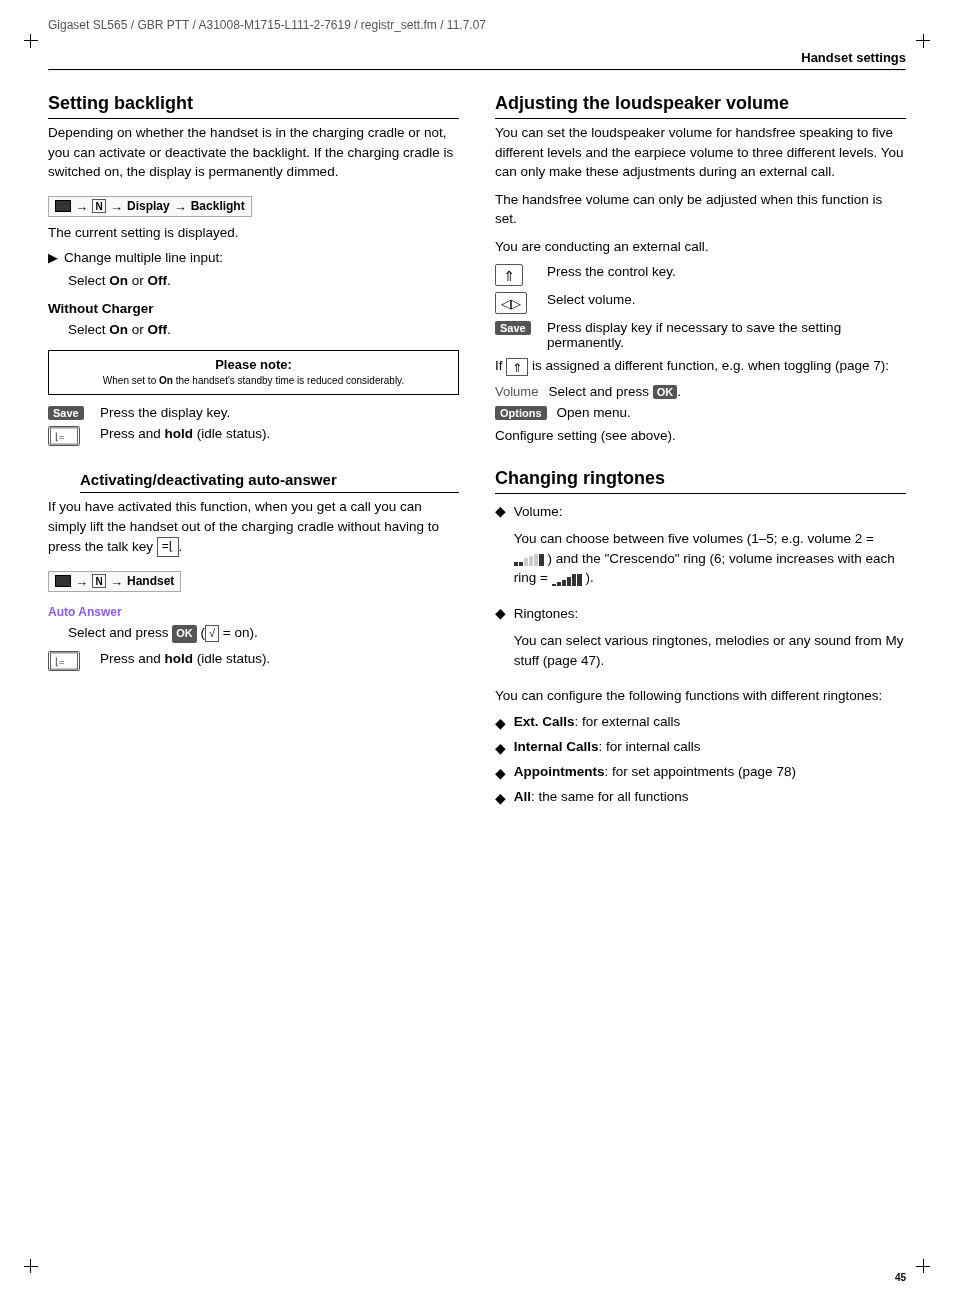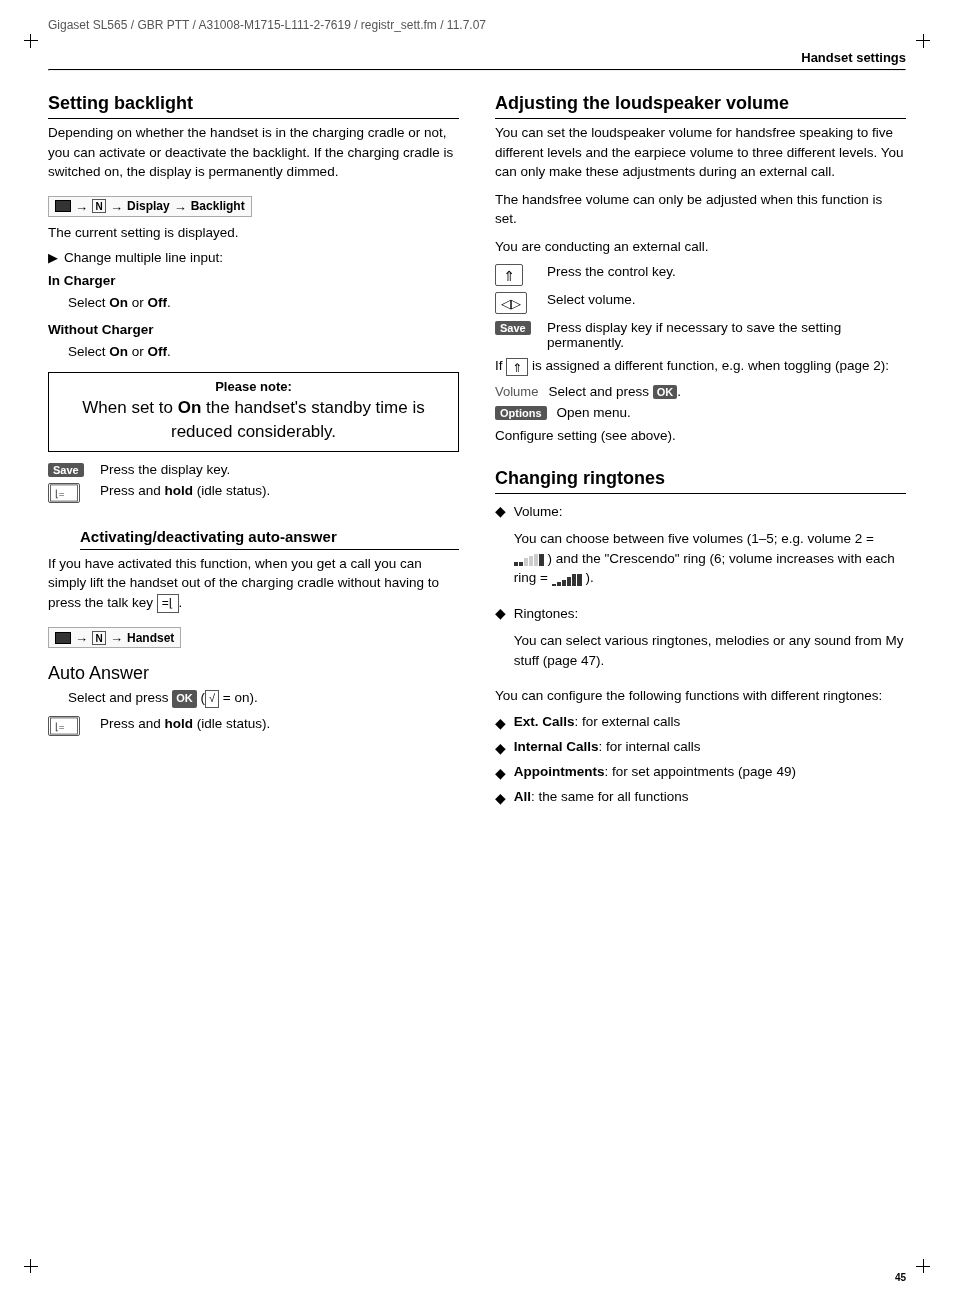--- a/index.html
+++ b/index.html
@@ -121,21 +121,21 @@
       padding: 6px 8px;
       margin: 10px 0;
       text-align: center;
     }
     .note-box .note-title {
       font-weight: bold;
       font-size: 13px;
       margin-bottom: 2px;
     }
     .note-box p {
-      font-size: 17px;
+      font-size: 10px;
       margin: 0;
     }
 
     
     .key-row {
       display: flex;
       align-items: flex-start;
       margin: 6px 0;
       gap: 10px;
     }
@@ -358,21 +358,20 @@
         <span class="bold-label">Backlight</span>
       </div>
 
       <p>The current setting is displayed.</p>
 
       <div class="arrow-item">
         <span class="arrow-sym">▶</span>
         <span>Change multiple line input:</span>
       </div>
 
-      <p class="sub-label">In Charger</p>
       <p class="indented">Select <strong>On</strong> or <strong>Off</strong>.</p>
 
       <p class="sub-label">Without Charger</p>
       <p class="indented">Select <strong>On</strong> or <strong>Off</strong>.</p>
 
       
       <div class="note-box">
         <div class="note-title">Please note:</div>
         <p>When set to <strong>On</strong> the handset's standby time is reduced considerably.</p>
       </div>
@@ -411,21 +410,21 @@
 
       
       <div class="nav-path">
         <span class="menu-icon"></span>
         <span class="arrow">→</span>
         <span class="nav-n-icon">N</span>
         <span class="arrow">→</span>
         <span class="bold-label">Handset</span>
       </div>
 
-      <p class="sub-label" style="font-weight:normal; color:#000000; font-size:18px;">Auto Answer</p>
+      <p class="sub-label" style="font-weight:bold; color:#8b5cf6; font-size:12px;">Auto Answer</p>
 
       
       <div class="indented">
         <p>Select and press <span class="ok-key">OK</span> (<span style="display:inline-block;border:1px solid #555;padding:0 3px;font-size:11px;vertical-align:middle;">√</span> = on).</p>
       </div>
 
       
       <div class="key-row">
         <div class="key-label">
           <div class="phone-icon">
@@ -464,21 +463,21 @@
         <span>Select volume.</span>
       </div>
 
       <div class="key-row">
         <div class="key-label">
           <span class="save-key">Save</span>
         </div>
         <span>Press display key if necessary to save the setting permanently.</span>
       </div>
 
-      <p>If <span style="display:inline-block;width:22px;height:18px;border:1px solid #555;text-align:center;line-height:18px;font-size:12px;vertical-align:middle;">⇑</span> <span>is assigned a different function, e.g. when toggling (page 2):</span></p>
+      <p>If <span style="display:inline-block;width:22px;height:18px;border:1px solid #555;text-align:center;line-height:18px;font-size:12px;vertical-align:middle;">⇑</span> <span>is assigned a different function, e.g. when toggling (page 7):</span></p>
 
       <div class="key-row">
         <div class="key-label">
           <span style="color:#555;font-size:13px;">Volume</span>
         </div>
         <span>Select and press <span class="ok-key">OK</span>.</span>
       </div>
 
       <div class="key-row">
         <div class="key-label">
@@ -537,21 +536,21 @@
       <div class="diamond-item">
         <span class="diamond-sym">◆</span>
         <span><strong>Ext. Calls</strong><span>: for external calls</span></span>
       </div>
       <div class="diamond-item">
         <span class="diamond-sym">◆</span>
         <span><strong>Internal Calls</strong><span>: for internal calls</span></span>
       </div>
       <div class="diamond-item">
         <span class="diamond-sym">◆</span>
-        <span><strong>Appointments</strong><span>: for set appointments (page 49)</span></span>
+        <span><strong>Appointments</strong><span>: for set appointments (page 78)</span></span>
       </div>
       <div class="diamond-item">
         <span class="diamond-sym">◆</span>
         <span><strong>All</strong><span>: the same for all functions</span></span>
       </div>
 
     </div>
   </div>
 
   <div class="page-number">45</div>

